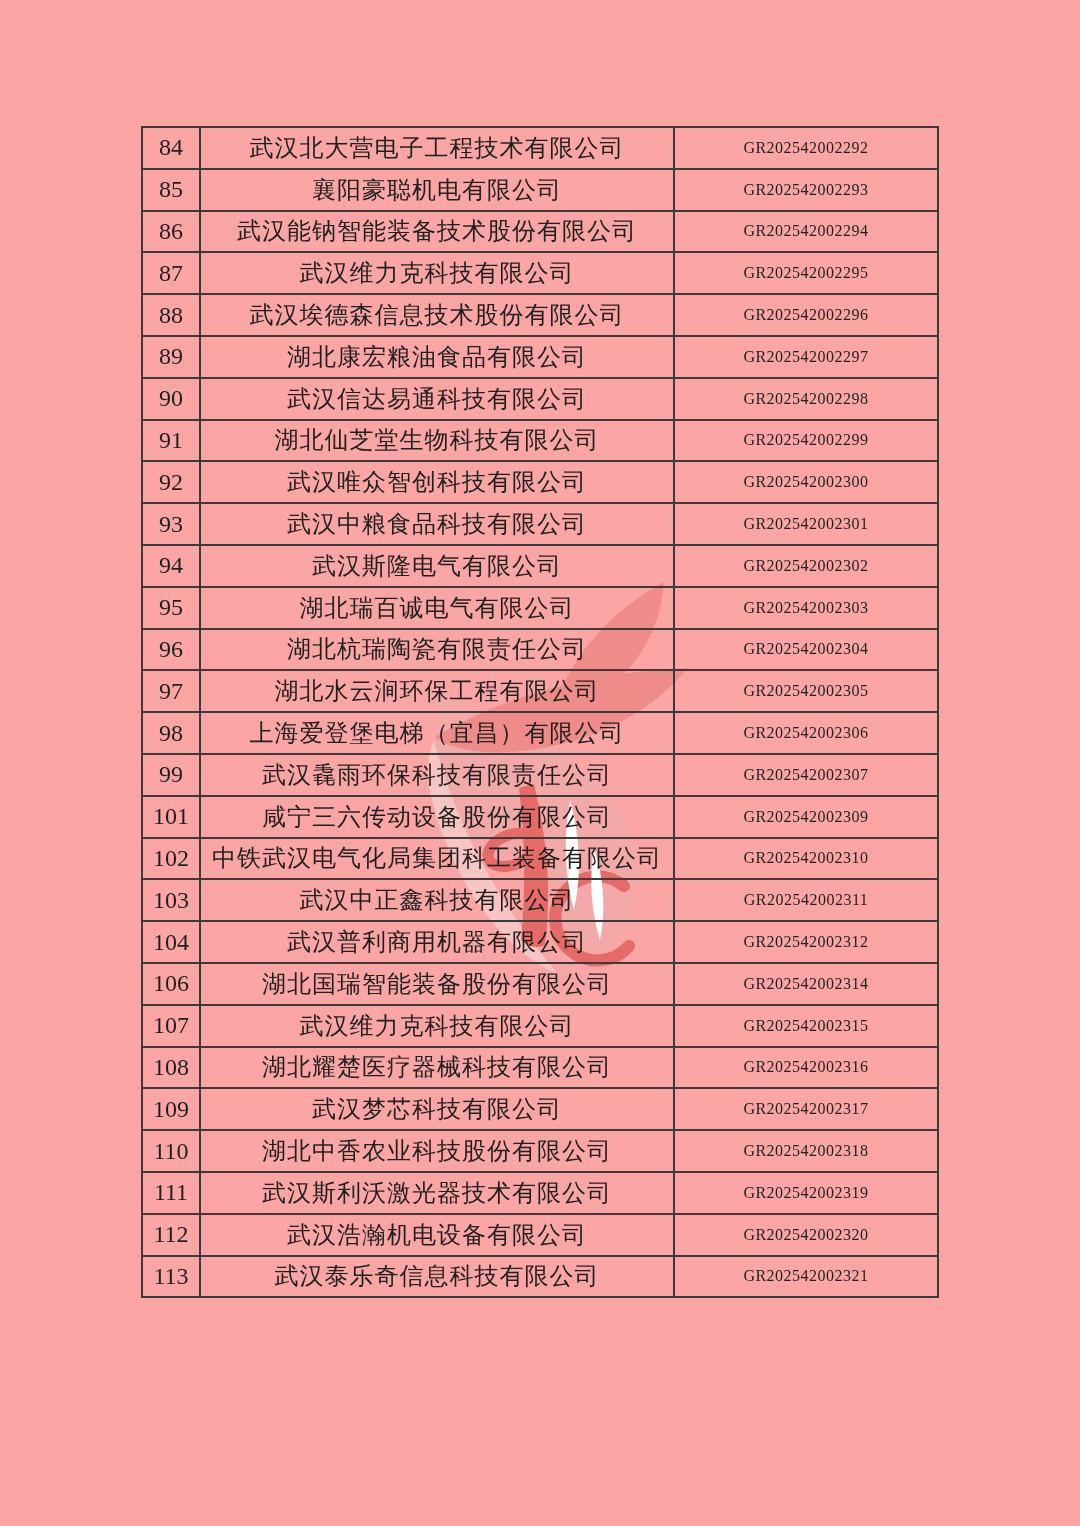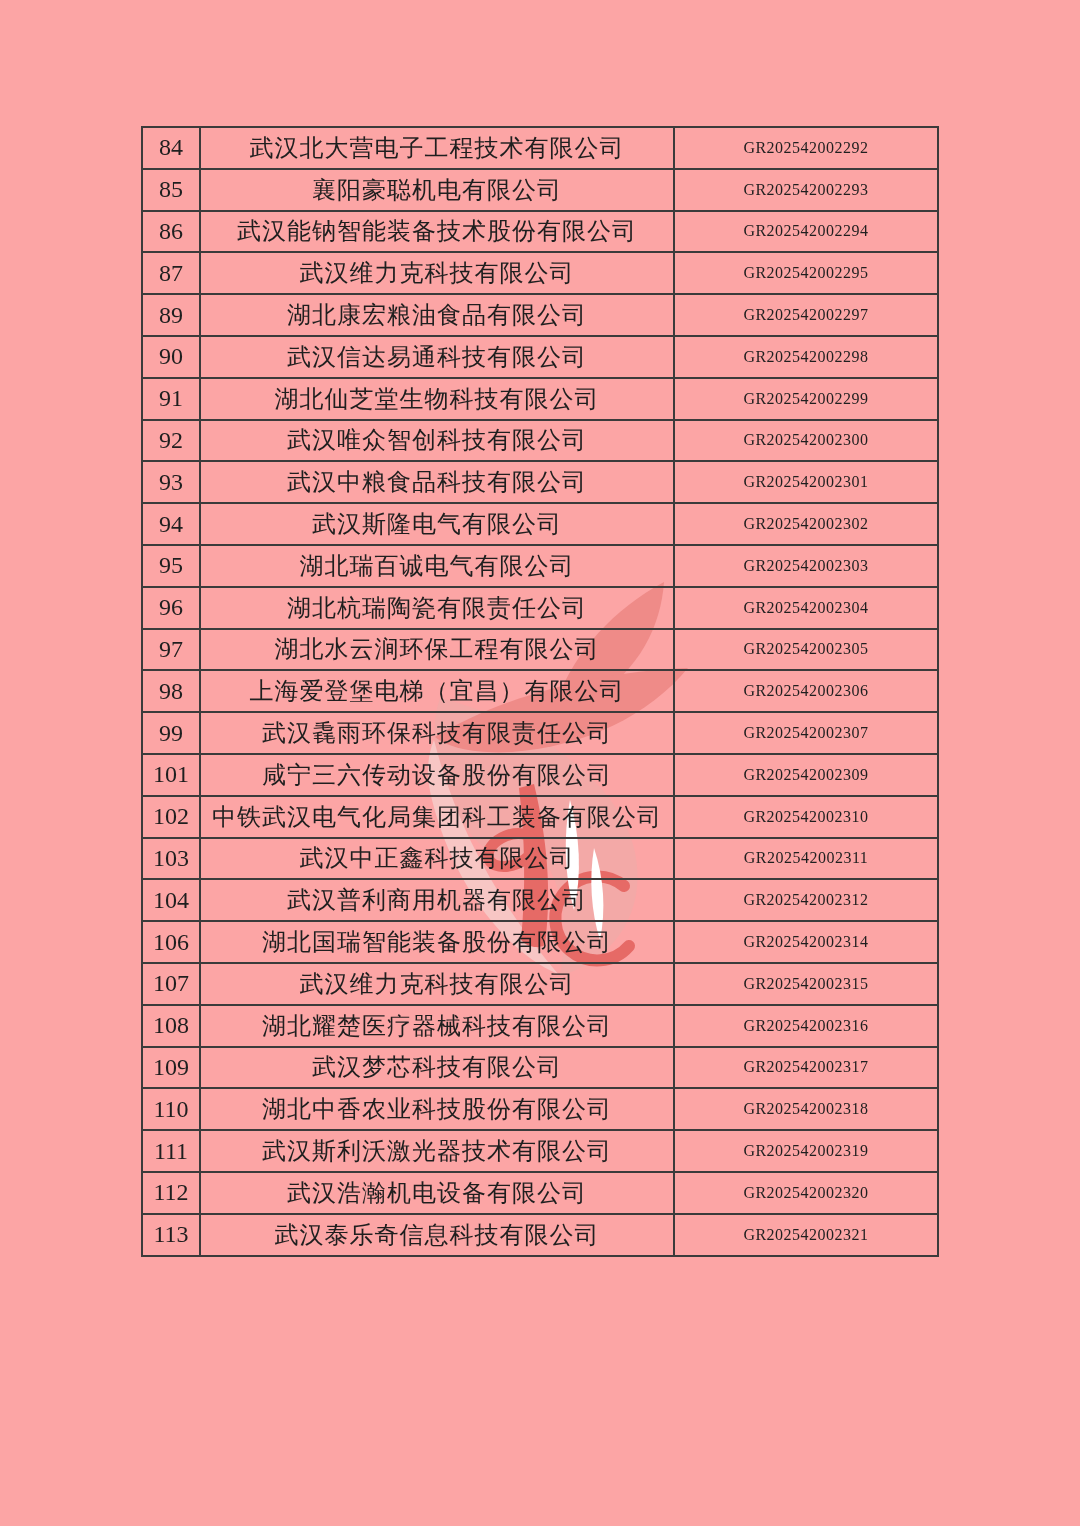--- a/index.html
+++ b/index.html
@@ -105,20 +105,25 @@
           <td class="col-no">86</td>
           <td class="col-company">武汉能钠智能装备技术股份有限公司</td>
           <td class="col-cert">GR202542002294</td>
         </tr>
         <tr>
           <td class="col-no">87</td>
           <td class="col-company">武汉维力克科技有限公司</td>
           <td class="col-cert">GR202542002295</td>
         </tr>
         <tr>
+          <td class="col-no">88</td>
+          <td class="col-company">武汉埃德森信息技术股份有限公司</td>
+          <td class="col-cert">GR202542002296</td>
+        </tr>
+        <tr>
           <td class="col-no">89</td>
           <td class="col-company">湖北康宏粮油食品有限公司</td>
           <td class="col-cert">GR202542002297</td>
         </tr>
         <tr>
           <td class="col-no">90</td>
           <td class="col-company">武汉信达易通科技有限公司</td>
           <td class="col-cert">GR202542002298</td>
         </tr>
         <tr>

